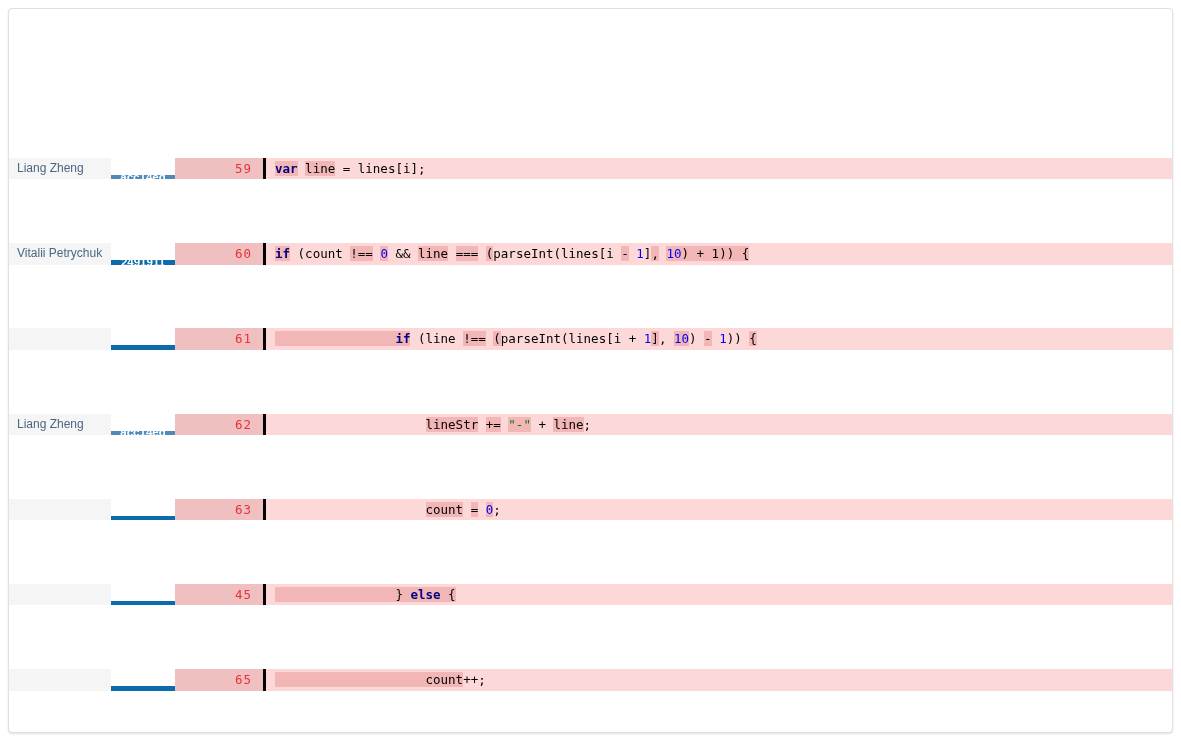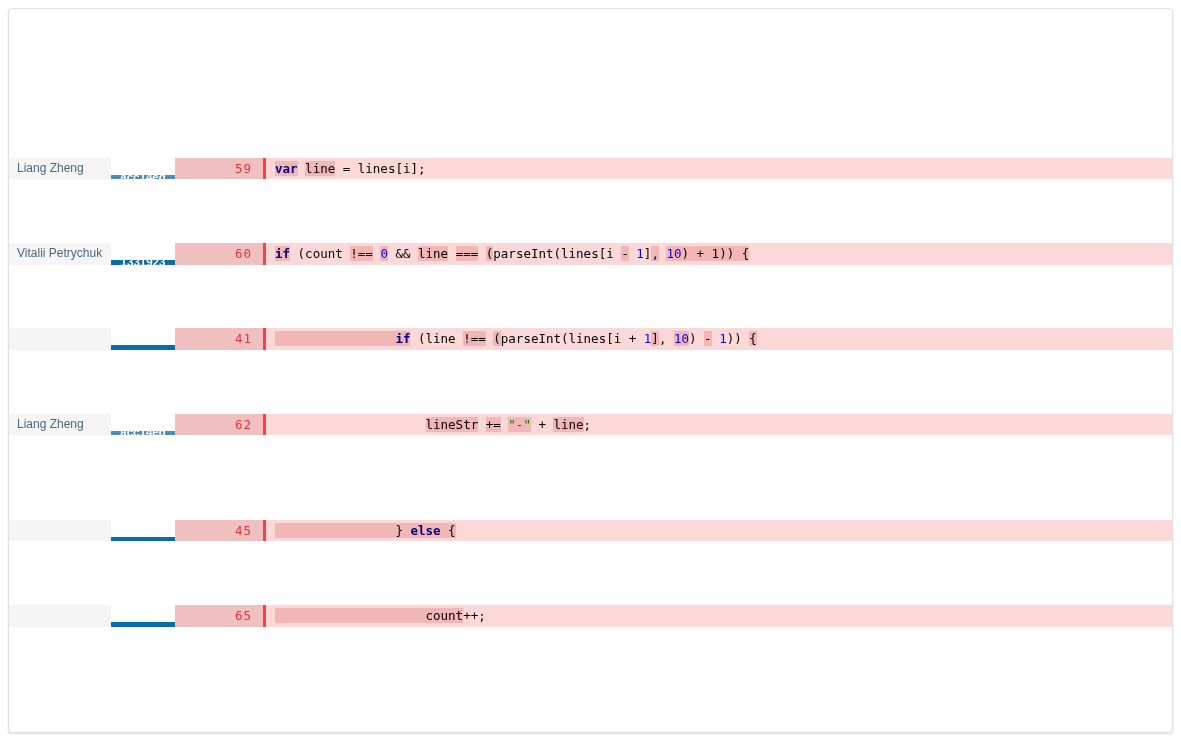--- a/index.html
+++ b/index.html
@@ -68,21 +68,21 @@
 
   
   .c-code{
     flex:1 1 auto;
     position:relative;
     box-sizing:border-box;
     padding-left:9px;
     display:flex;align-items:center;
     overflow:hidden;
   }
-  .code-del{background:#fdd8d8;border-left:3px solid #ef4444;}
+  .code-del{background:#fdd8d8;border-left:3px solid #000000;}
 
   
   .kw{color:#000080;font-weight:bold;}
   .num{color:#0000ff;}
   .str{color:#008000;}
   .hl-del{background:#f2b6b6;}
 </style>
 </head>
 <body>
 
@@ -95,39 +95,45 @@
 
       <div class="row">
         <div class="c-author">Liang Zheng</div>
         <div class="c-hash hash-a">acc14ed</div>
         <div class="c-num num-del">59</div>
         <div class="c-code code-del"><span><span class="hl-del kw">var</span> <span class="hl-del">line</span> = lines[i];</span></div>
       </div>
 
       <div class="row">
         <div class="c-author">Vitalii Petrychuk</div>
-        <div class="c-hash hash-b">1331923</div>
+        <div class="c-hash hash-b">2491911</div>
         <div class="c-num num-del">60</div>
         <div class="c-code code-del"><span><span class="hl-del kw">if</span> (count <span class="hl-del">!==</span> <span class="hl-del num">0</span> &amp;&amp; <span class="hl-del">line</span> <span class="hl-del">===</span> <span class="hl-del">(</span>parseInt(lines[i <span class="hl-del">-</span> <span class="num">1</span>]<span class="hl-del">,</span> <span class="hl-del num">10</span><span class="hl-del">) + 1)) {</span></span></div>
       </div>
 
       <div class="row">
         <div class="c-author"></div>
         <div class="c-hash hash-blank"></div>
-        <div class="c-num num-del">41</div>
+        <div class="c-num num-del">61</div>
         <div class="c-code code-del"><span><span class="hl-del">                </span><span class="hl-del kw">if</span> (line <span class="hl-del">!==</span> <span class="hl-del">(</span>parseInt(lines[i + <span class="num">1</span><span class="hl-del">]</span>, <span class="hl-del num">10</span>) <span class="hl-del">-</span> <span class="num">1</span>)) <span class="hl-del">{</span></span></div>
       </div>
 
       <div class="row">
         <div class="c-author">Liang Zheng</div>
         <div class="c-hash hash-a">acc14ed</div>
         <div class="c-num num-del">62</div>
         <div class="c-code code-del"><span>                    <span class="hl-del">lineStr</span> <span class="hl-del">+=</span> <span class="hl-del str">"-"</span> + <span class="hl-del">line</span>;</span></div>
       </div>
 
+      <div class="row">
+        <div class="c-author"></div>
+        <div class="c-hash hash-blank"></div>
+        <div class="c-num num-del">63</div>
+        <div class="c-code code-del"><span>                    <span class="hl-del">count</span> <span class="hl-del">=</span> <span class="hl-del num">0</span>;</span></div>
+      </div>
 
       <div class="row">
         <div class="c-author"></div>
         <div class="c-hash hash-blank"></div>
         <div class="c-num num-del">45</div>
         <div class="c-code code-del"><span><span class="hl-del">                } </span><span class="hl-del kw">else</span><span class="hl-del"> {</span></span></div>
       </div>
 
       <div class="row">
         <div class="c-author"></div>

